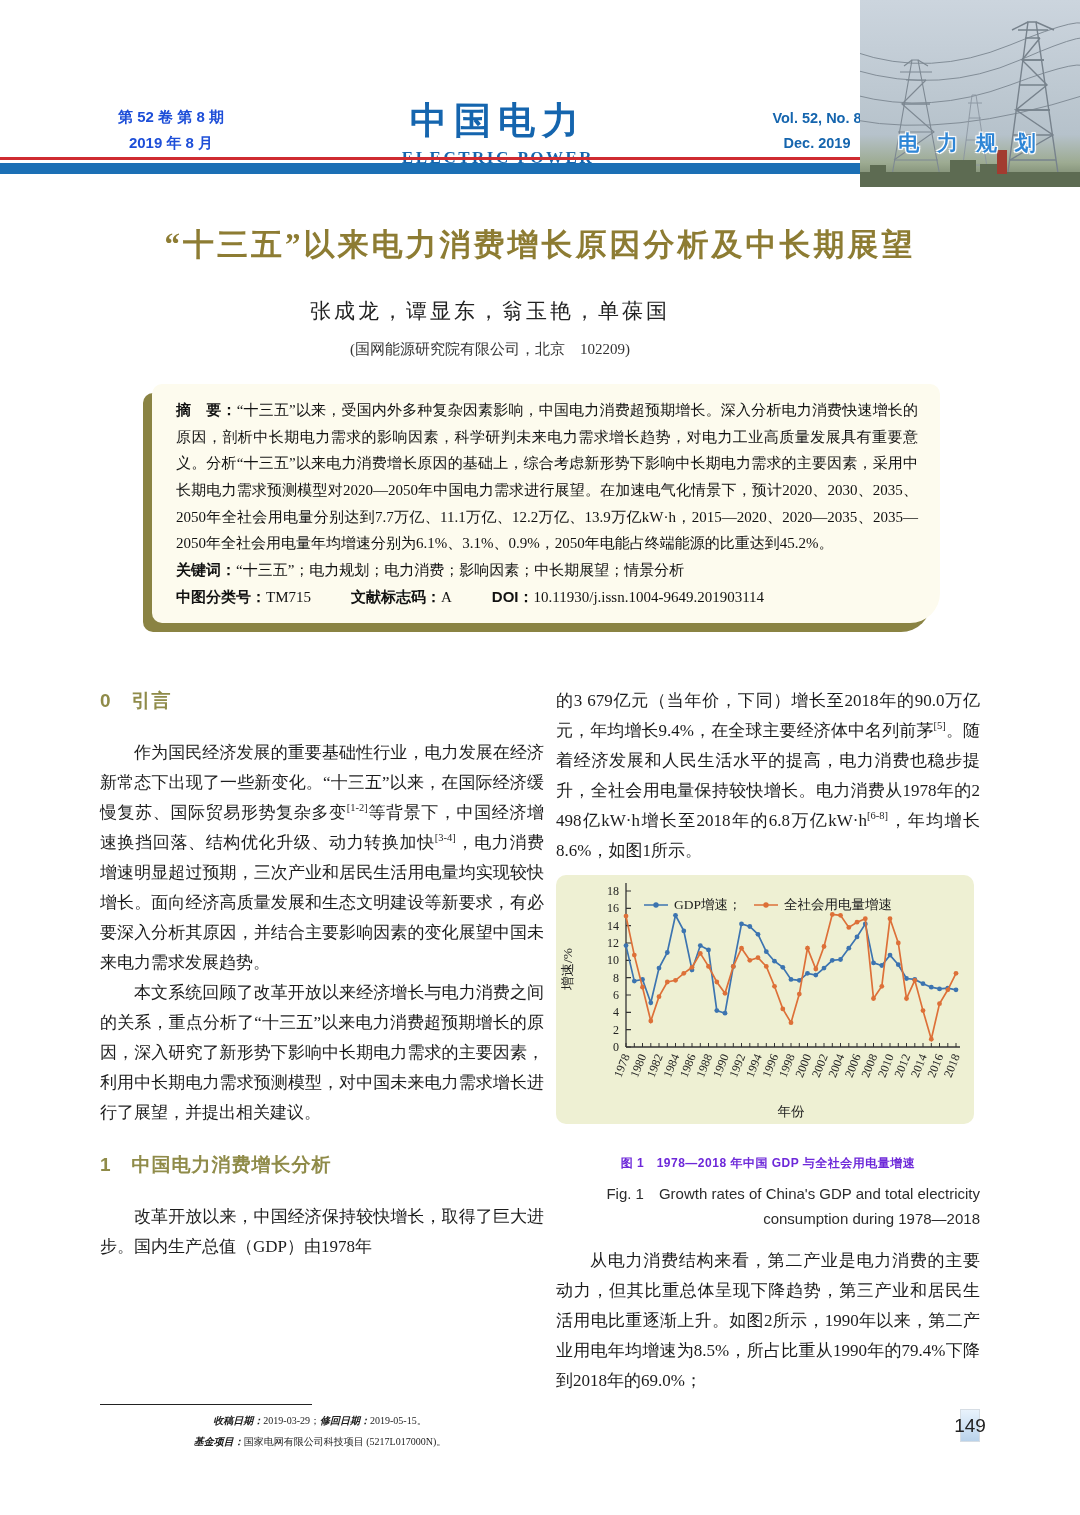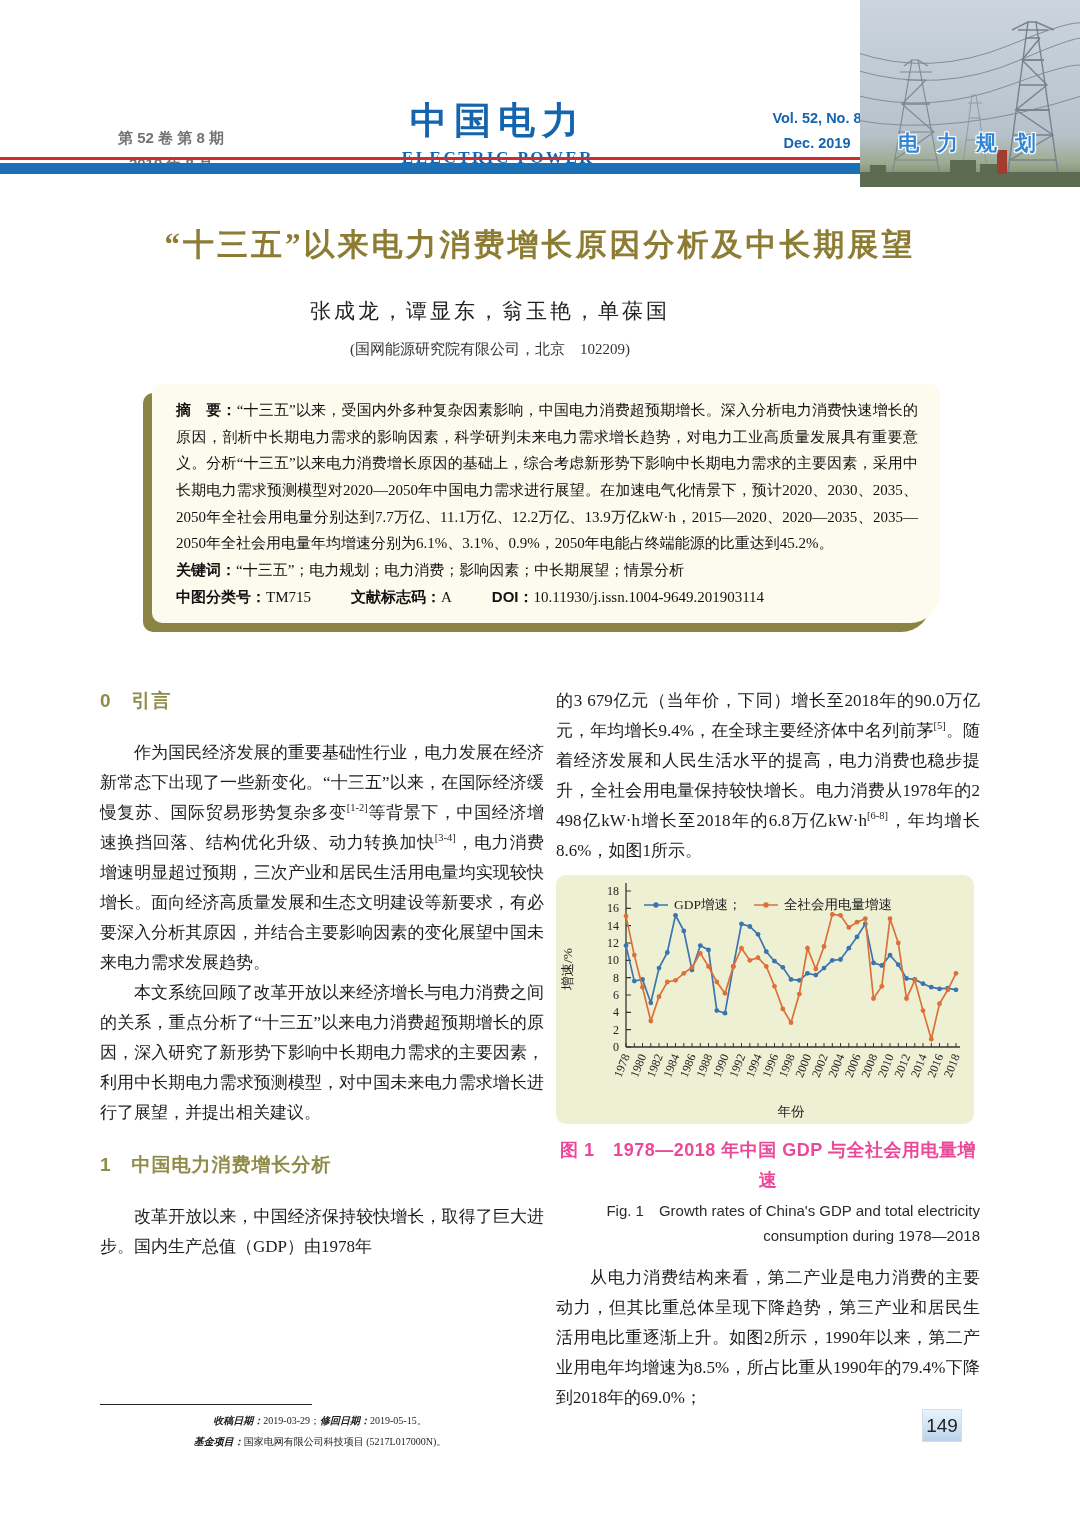--- a/index.html
+++ b/index.html
@@ -3,22 +3,22 @@
 <meta charset="utf-8">
 <style>
   * { margin:0; padding:0; box-sizing:border-box; }
   html,body { background:#ffffff; }
   .page {
     position:relative; width:1080px; height:1515px; background:#fff;
     font-family:"Liberation Serif","DejaVu Serif",serif; color:#1c1c1c; overflow:hidden;
   }
   
   .hdr-left { position:absolute; left:96px; top:104px; width:150px; text-align:center;
-    color:#737373; font-weight:bold; font-size:15px; line-height:1.75;
-    font-family:"Liberation Sans","DejaVu Sans",sans-serif;margin-top:21px; }
+    color:#1d4ed8; font-weight:bold; font-size:15px; line-height:1.75;
+    font-family:"Liberation Sans","DejaVu Sans",sans-serif; }
   .hdr-center { position:absolute; left:8px; top:96px; width:980px; text-align:center; color:#1565ae; }
   .jr-cn { font-size:37px; font-weight:bold; letter-spacing:7px;
     font-family:"Liberation Sans","DejaVu Sans",sans-serif; }
   .jr-en { font-size:17px; font-weight:bold; letter-spacing:2.5px; margin-top:2px; }
   .hdr-right { position:absolute; left:752px; top:106px; width:130px; text-align:center;
     color:#1565ae; font-weight:bold; font-size:14.5px; line-height:1.7;
     font-family:"Liberation Sans","DejaVu Sans",sans-serif; }
   .rule-red  { position:absolute; left:0; top:157px; width:861px; height:3px; background:#cf2b31; }
   .rule-blue { position:absolute; left:0; top:163px; width:861px; height:11px; background:#1b6fb5; }
   
@@ -55,31 +55,31 @@
   .p-gap { margin-top:14px; }
   
   .footnote { position:absolute; left:100px; top:1404px; width:440px;
     font-size:10px; line-height:2.05; text-align:center; }
   .footnote .rule { width:212px; border-top:1.6px solid #222; margin-bottom:6px; }
   .fn-lbl { font-weight:bold; font-style:italic; }
   
   .chart-panel { margin-top:9px; width:418px; height:249px; background:#eef0d3;
     border-radius:10px; overflow:hidden; }
   .chart-panel svg { display:block; }
-  .cap-cn { margin-top:11px; text-align:center; font-weight:bold; font-size:18px; color:#ec4899;
+  .cap-cn { margin-top:24px; text-align:center; font-weight:bold; font-size:12px; color:#6d28d9;
     font-family:"Liberation Sans","DejaVu Sans",sans-serif; text-indent:0; letter-spacing:0.5px; }
   .cap-en { margin-top:4px; text-align:right; font-size:15px; line-height:1.65; color:#2b2b2b;
     font-family:"Liberation Sans","DejaVu Sans",sans-serif; text-indent:0; }
   .fig-wrap { text-align:center; }
   
   .tk { font:12px "Liberation Serif","DejaVu Serif",serif; fill:#222; }
   .lg { font:13.5px "Liberation Serif","DejaVu Serif",serif; fill:#222; }
   .ax { font:13.5px "Liberation Serif","DejaVu Serif",serif; fill:#222; }
   
-  .pgnum { position:absolute; left:922px; top:1409px; width:40px; height:33px;
+  .pgnum { position:absolute; left:960px; top:1409px; width:20px; height:33px;
     background:linear-gradient(180deg,#e8f2fc 0%,#cfe2f4 55%,#b9d2ea 100%);
     border:1px solid #d6dde4; display:flex; align-items:center; justify-content:center;
     font-size:19px; color:#222; font-family:"Liberation Sans","DejaVu Sans",sans-serif; }
 </style>
 </head>
 <body>
 
 <div class="page">
 
   <div class="hdr-left">

